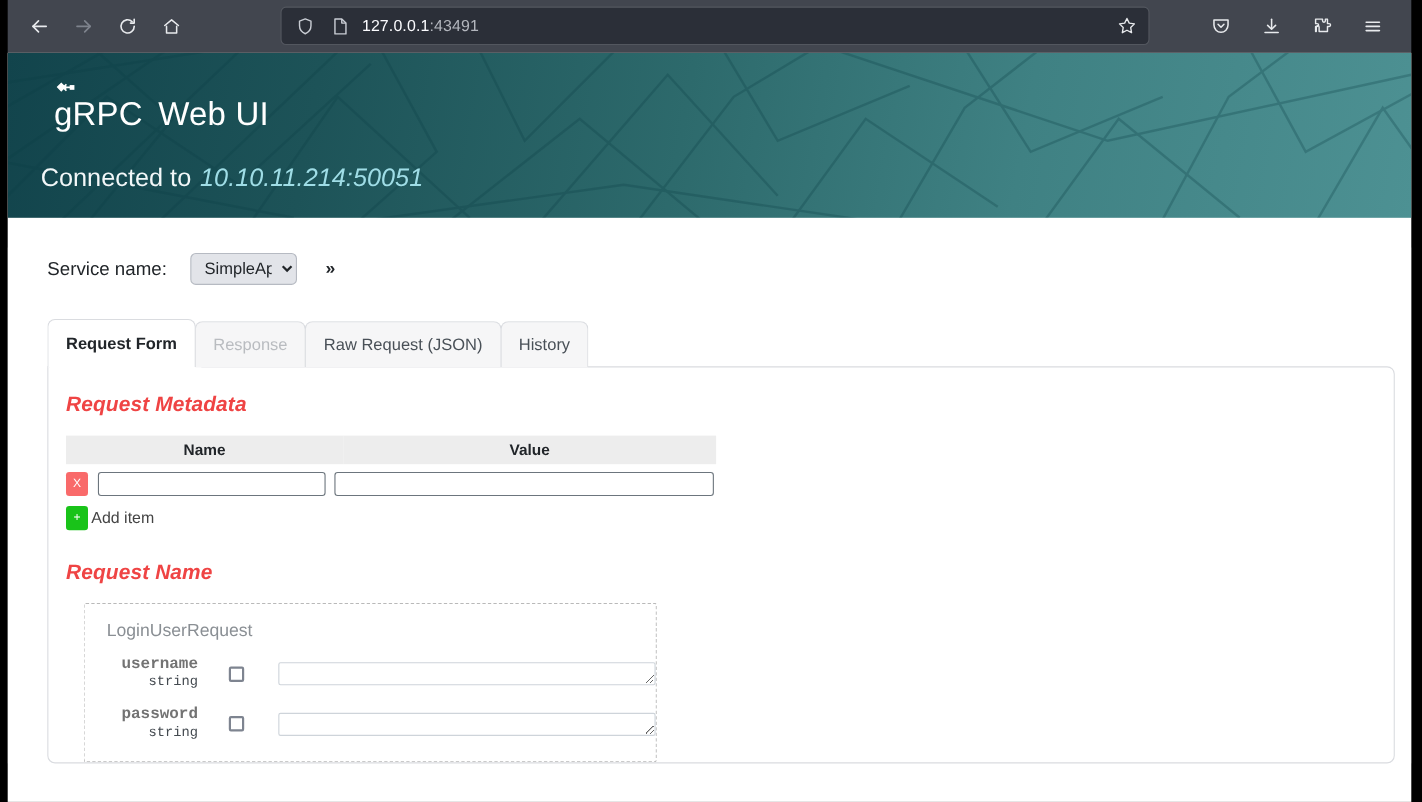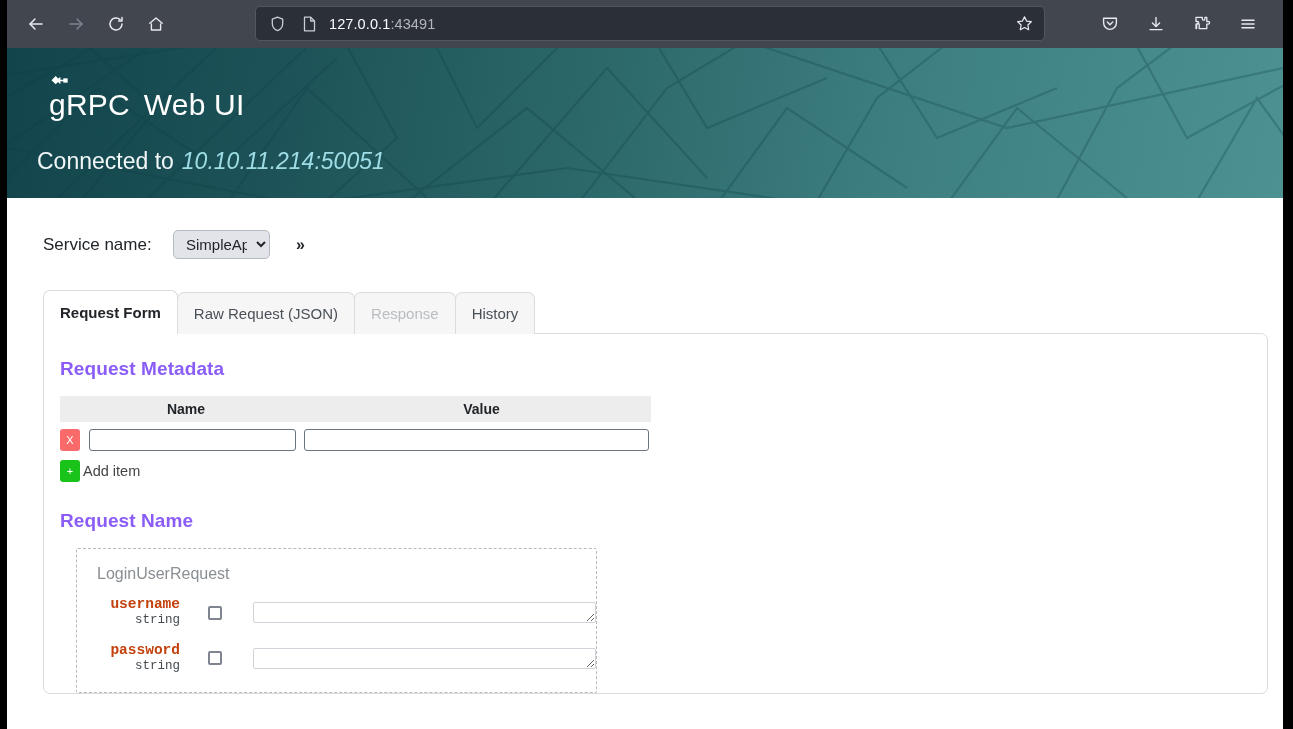--- a/index.html
+++ b/index.html
@@ -244,22 +244,23 @@
     position: absolute;
     left: 1px; top: -1px;
     width: 138px; height: 2px;
     background: #ffffff;
   }
 
   h3.section-title {
     margin: 0;
     font-size: 19px;
     font-weight: bold;
-    color: #8b5cf6;
+    color: #ef4444;
     letter-spacing: .1px;
+    font-style: italic;
   }
   #metadata-title { margin-top: 6px; }
   #data-title { margin-top: 28px; }
 
   
   #md-table {
     margin-top: 16px;
     border-collapse: collapse;
     width: 587px;
     table-layout: fixed;
@@ -343,21 +344,21 @@
     width: 85px;
     flex: 0 0 auto;
     text-align: right;
     padding-right: 0;
   }
   .field-name {
     display: block;
     font-family: "Liberation Mono", monospace;
     font-size: 14.5px;
     font-weight: bold;
-    color: #c2410c;
+    color: #737373;
     line-height: 1.1;
   }
   .field-type {
     display: block;
     font-family: "Liberation Mono", monospace;
     font-size: 12.5px;
     color: #444a50;
     line-height: 1.25;
   }
   .field-check {
@@ -521,22 +522,22 @@
 
       <div class="selector-row">
         <span class="sel-label">Service name:</span>
         <select id="service-select" class="sel-dd"><option value="SimpleApp">SimpleApp</option></select>
         <button id="expand-btn">»</button>
       </div>
 
 
       <div id="tabs">
         <div class="tab active">Request Form</div>
+        <div class="tab disabled">Response</div>
         <div class="tab">Raw Request (JSON)</div>
-        <div class="tab disabled">Response</div>
         <div class="tab">History</div>
       </div>
 
       <div id="panel">
 
         <h3 class="section-title" id="metadata-title">Request Metadata</h3>
 
         <table id="md-table">
           <thead>
             <tr>

